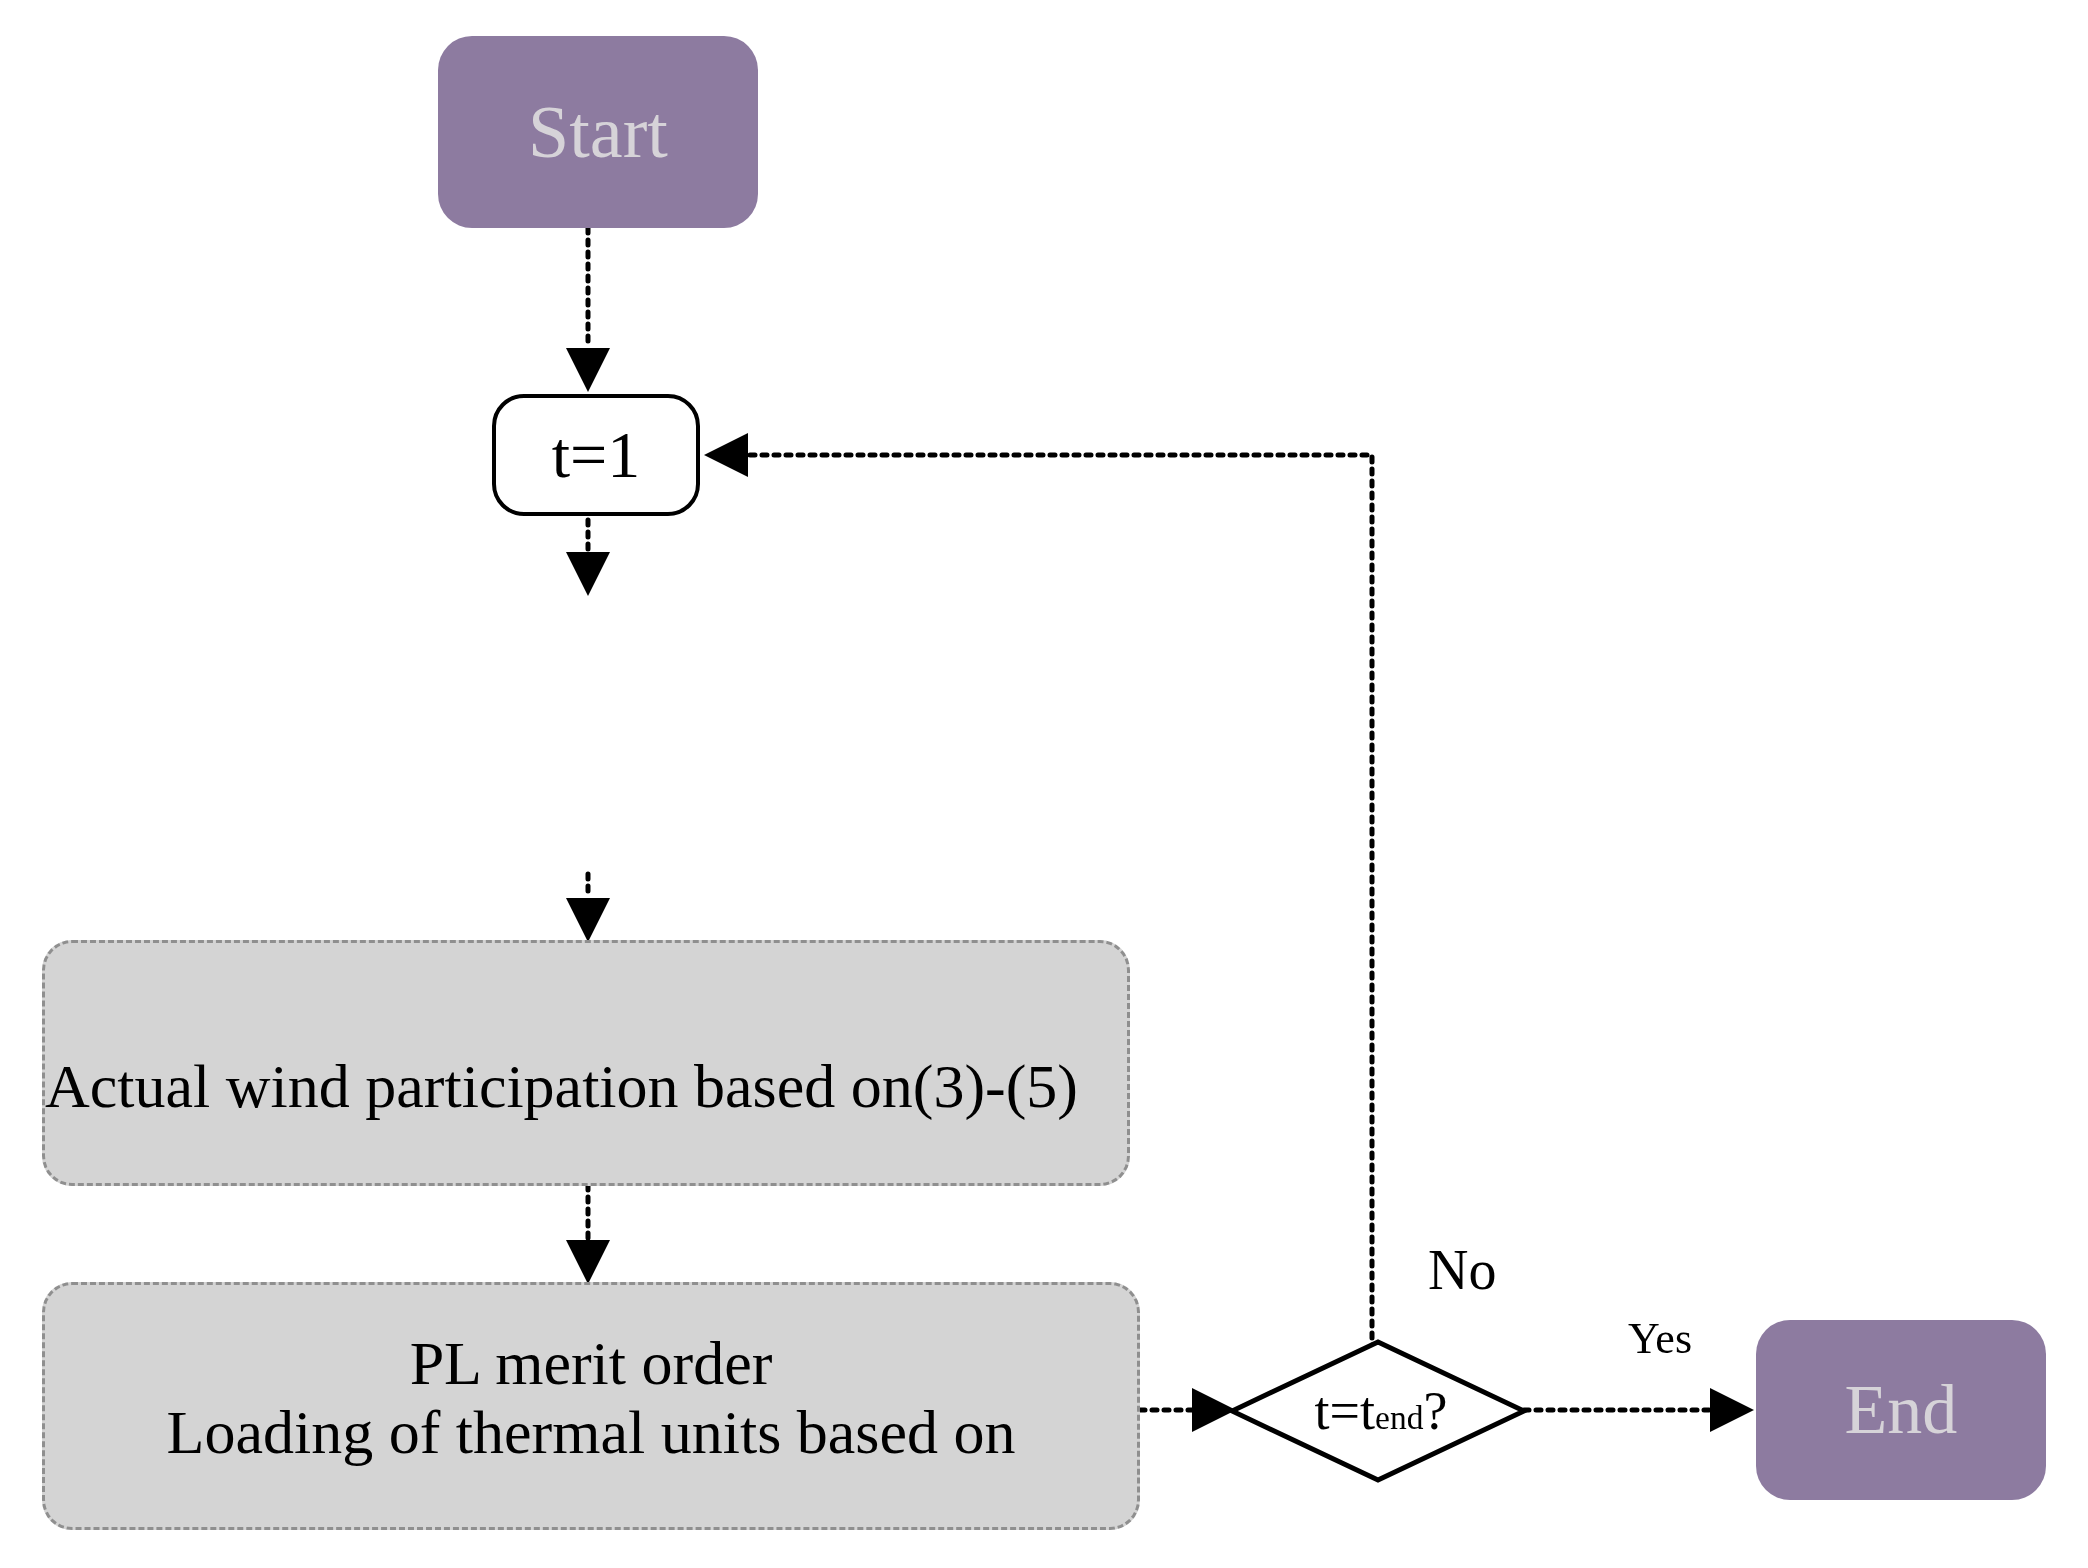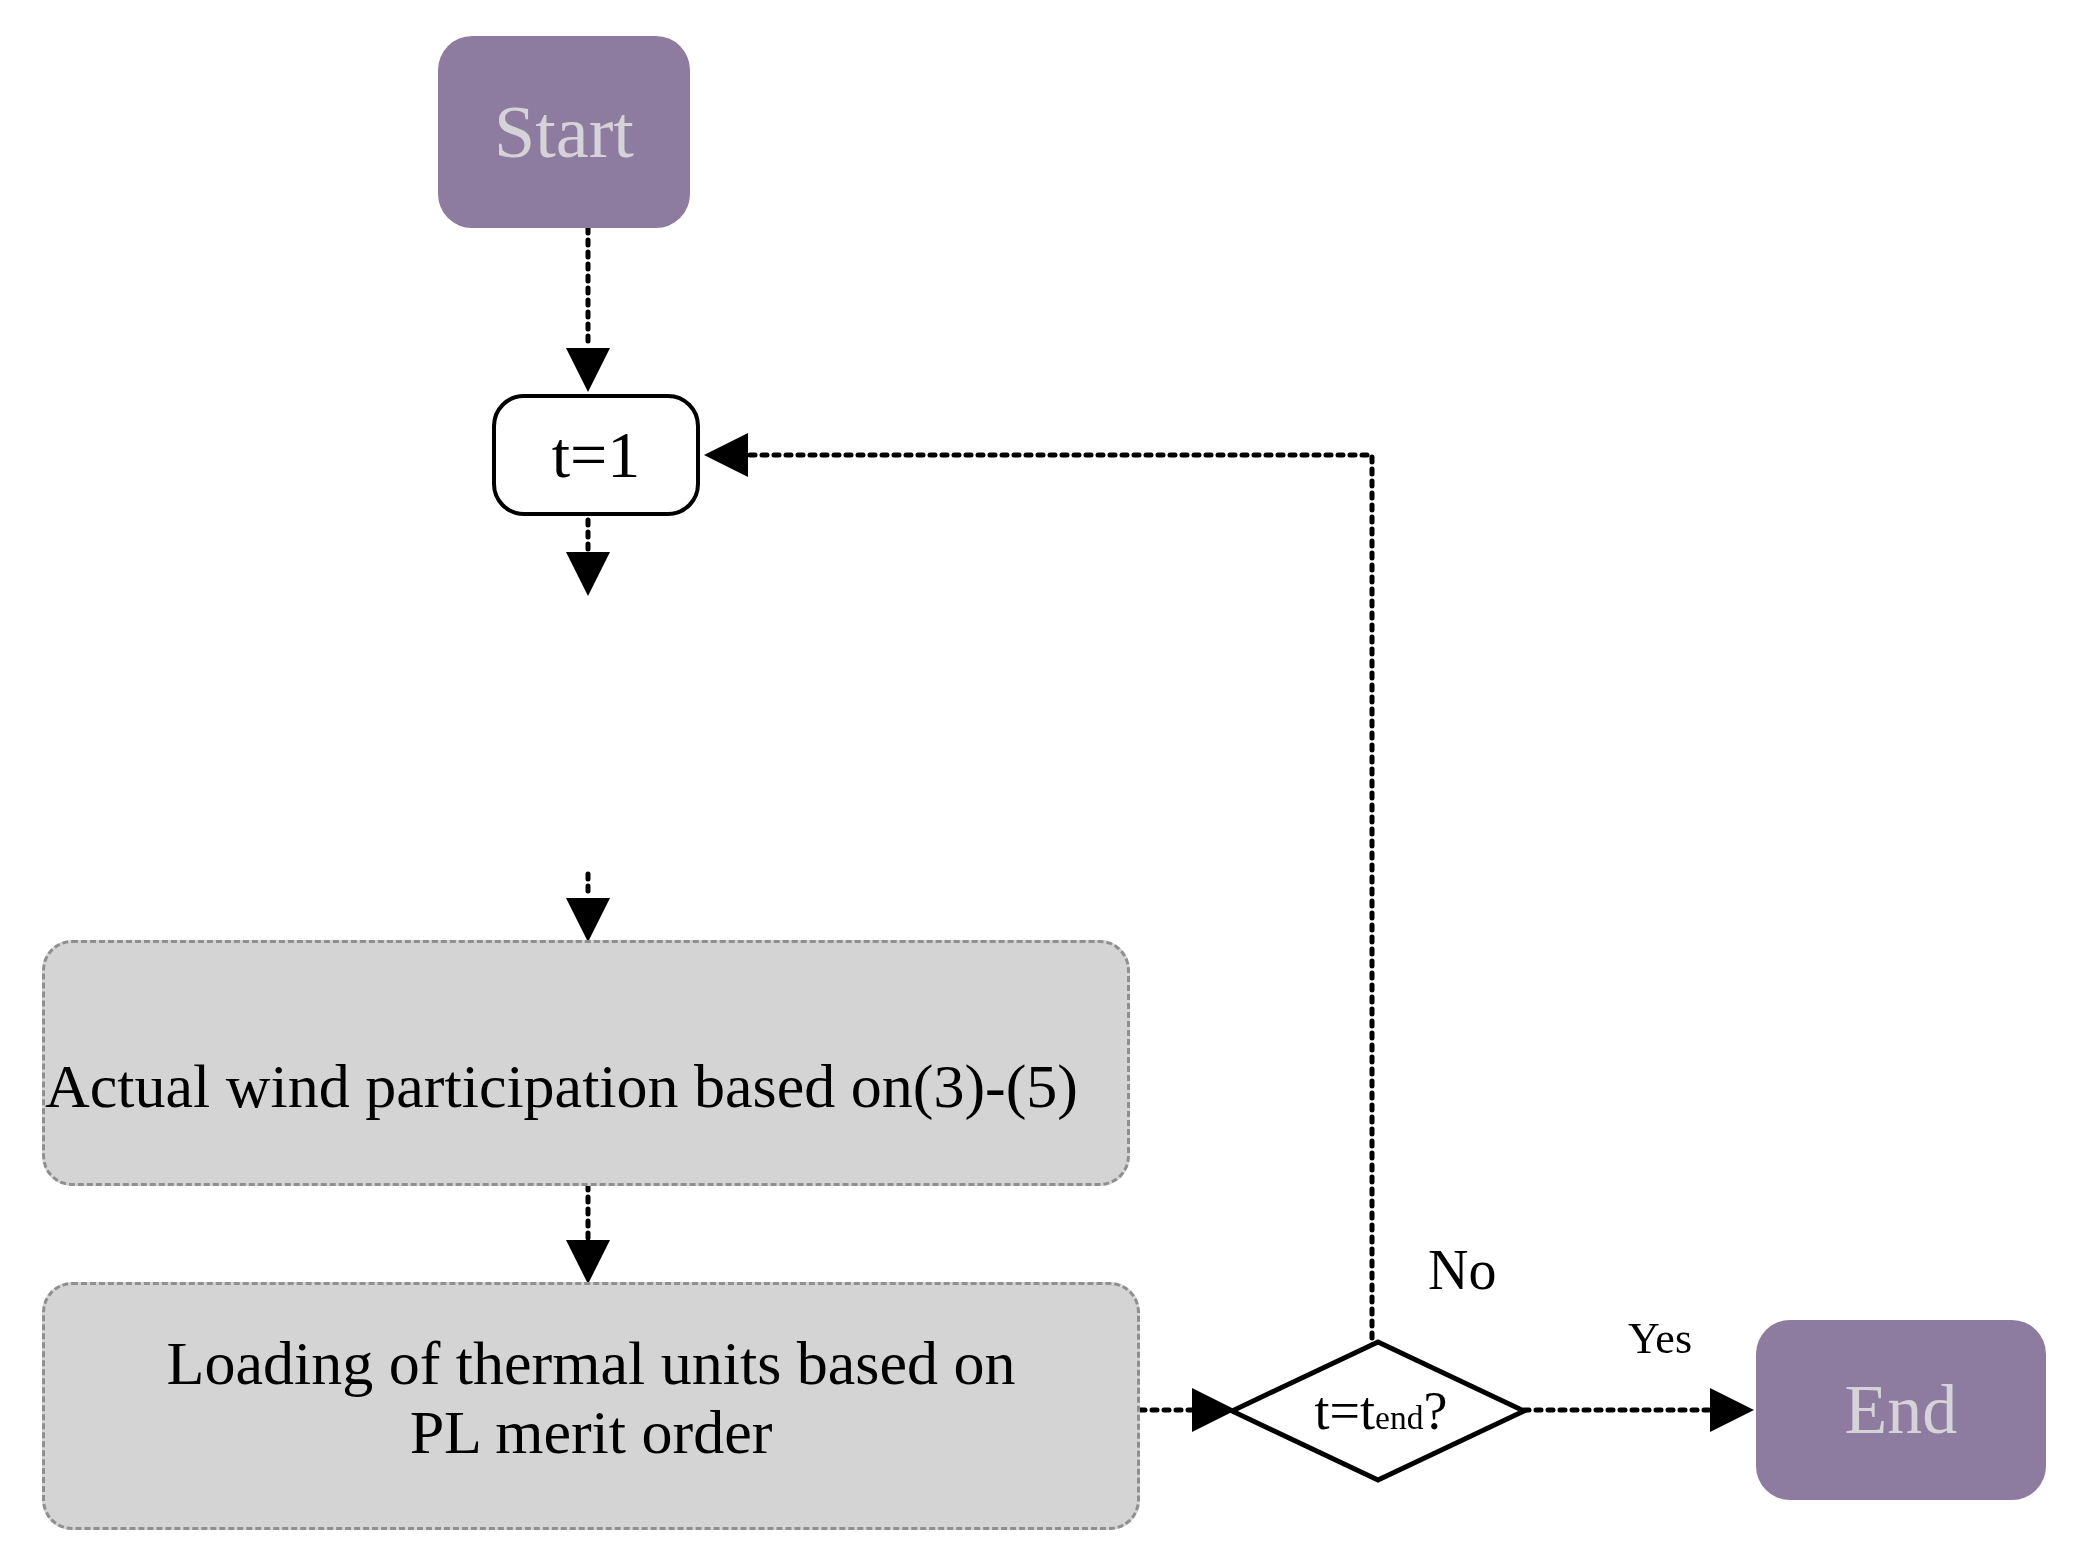--- a/index.html
+++ b/index.html
@@ -175,41 +175,41 @@
       <line x1="1524" y1="1410" x2="1710" y2="1410" stroke="#000000" stroke-width="5" stroke-dasharray="5 7" stroke-linecap="round"></line>
       <polygon points="1710,1388 1710,1432 1754,1410" fill="#000000"></polygon>
     </g>
 
     <g>
       <polyline points="1372,1350 1372,455 748,455" fill="none" stroke="#000000" stroke-width="5" stroke-dasharray="5 7" stroke-linecap="round"></polyline>
       <polygon points="748,433 748,477 704,455" fill="#000000"></polygon>
     </g>
   </svg>
 
-  <div class="terminal" style="left:438px; top:36px; width:252px; height:192px; font-size:74px;font-family:Liberation Serif, serif;">
+  <div class="terminal" style="left:438px; top:36px; width:320px; height:192px; font-size:74px;font-family:Liberation Serif, serif;">
     <span>Start</span>
   </div>
 
   <div class="pill" style="left:492px; top:394px; width:200px; height:114px; font-size:66px;">
     <span>t=1</span>
   </div>
 
 
   <div class="process" style="left:42px; top:940px; width:1088px; height:246px; font-size:62px;
               display:flex; flex-direction:row; align-items:center; justify-content:flex-start;
               padding-top:48px; box-sizing:border-box;">
     <div class="proc-lines">Actual wind participation based on</div>
     <div class="proc-lines">(3)-(5)</div>
   </div>
 
   <div class="process" style="left:42px; top:1282px; width:1098px; height:248px; font-size:62px;
               display:flex; flex-direction:column; align-items:center; justify-content:flex-start;
               padding-top:44px; box-sizing:border-box;">
+    <div class="proc-lines">PL merit order</div>
     <div class="proc-lines">Loading of thermal units based on</div>
-    <div class="proc-lines">PL merit order</div>
   </div>
 
   <div class="diamond-wrap" style="left:1228px; top:1338px; width:300px; height:146px;">
     <svg width="300" height="146" viewBox="0 0 300 146" style="position:absolute;left:0;top:0;">
       <polygon points="150,4 296,73 150,142 4,73" fill="#ffffff" stroke="#000000" stroke-width="5"></polygon>
     </svg>
     <div class="diamond-label" style="font-size:54px;">
       <span>t=t</span>
         <sub>end</sub>
         <span>?</span>

